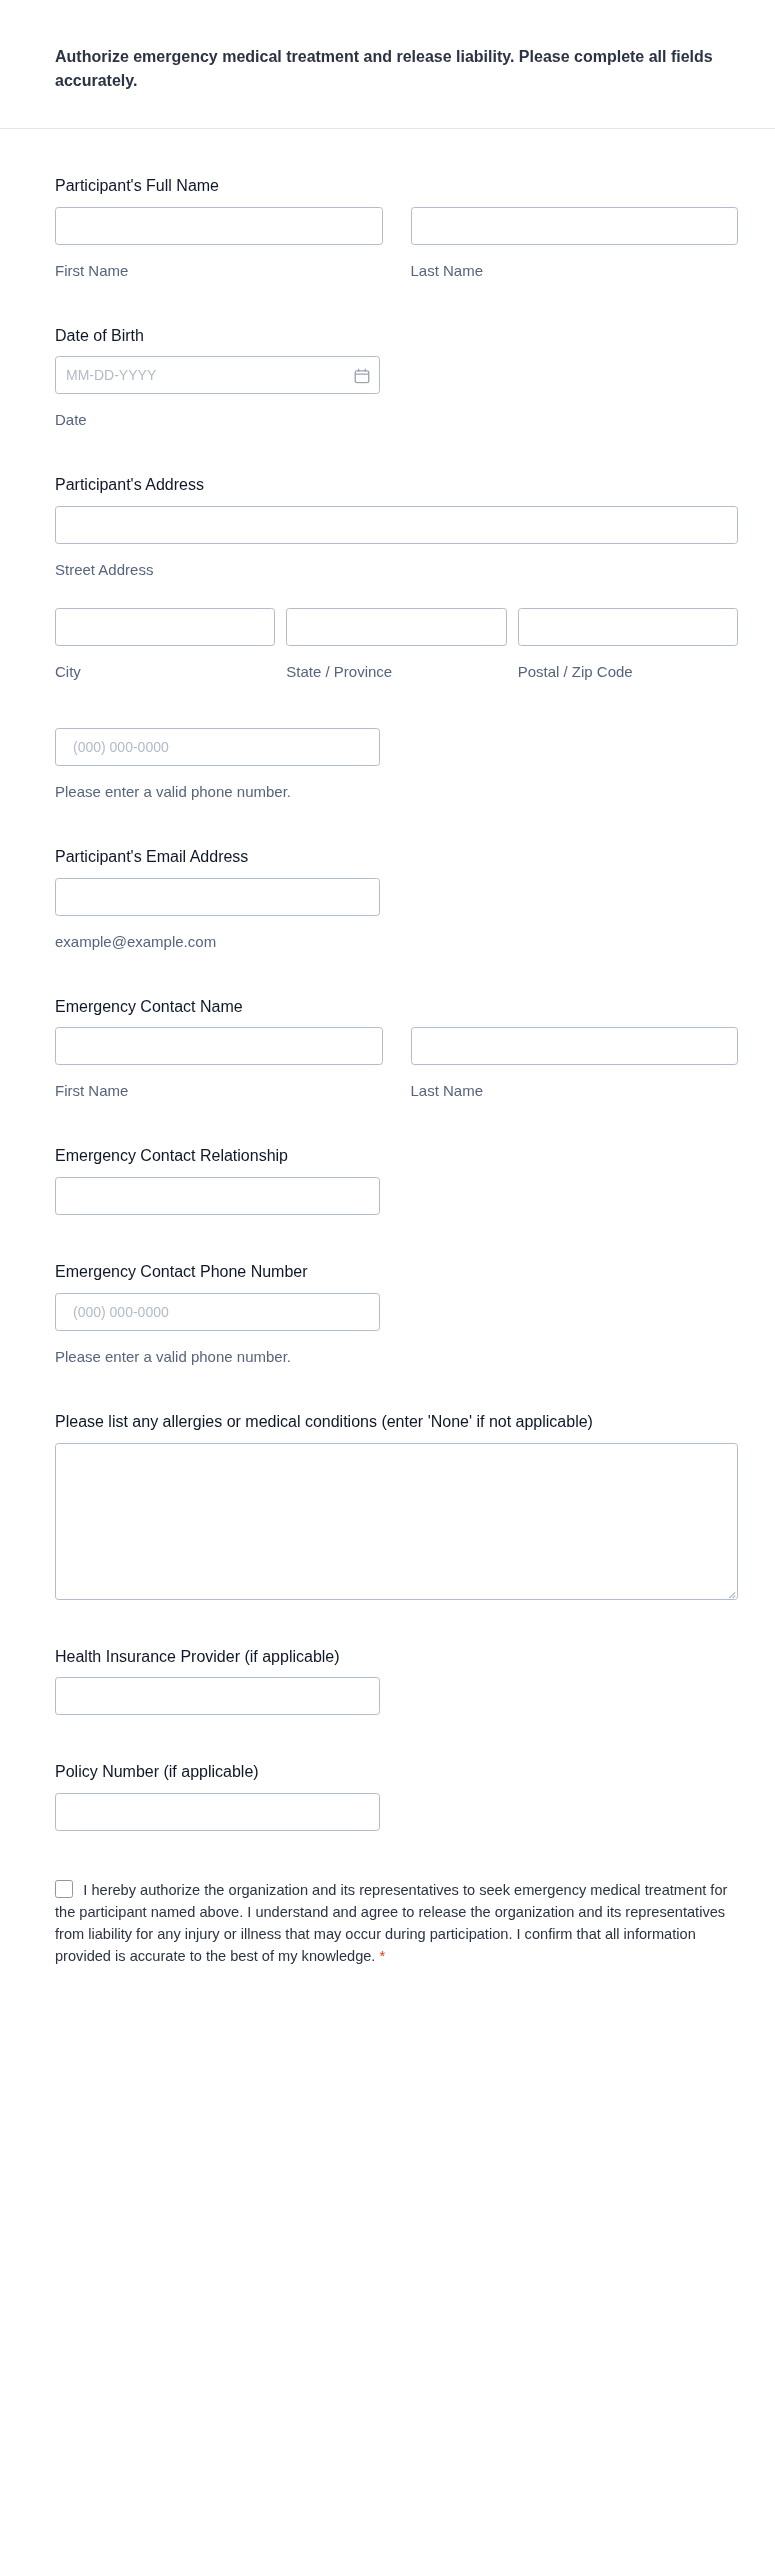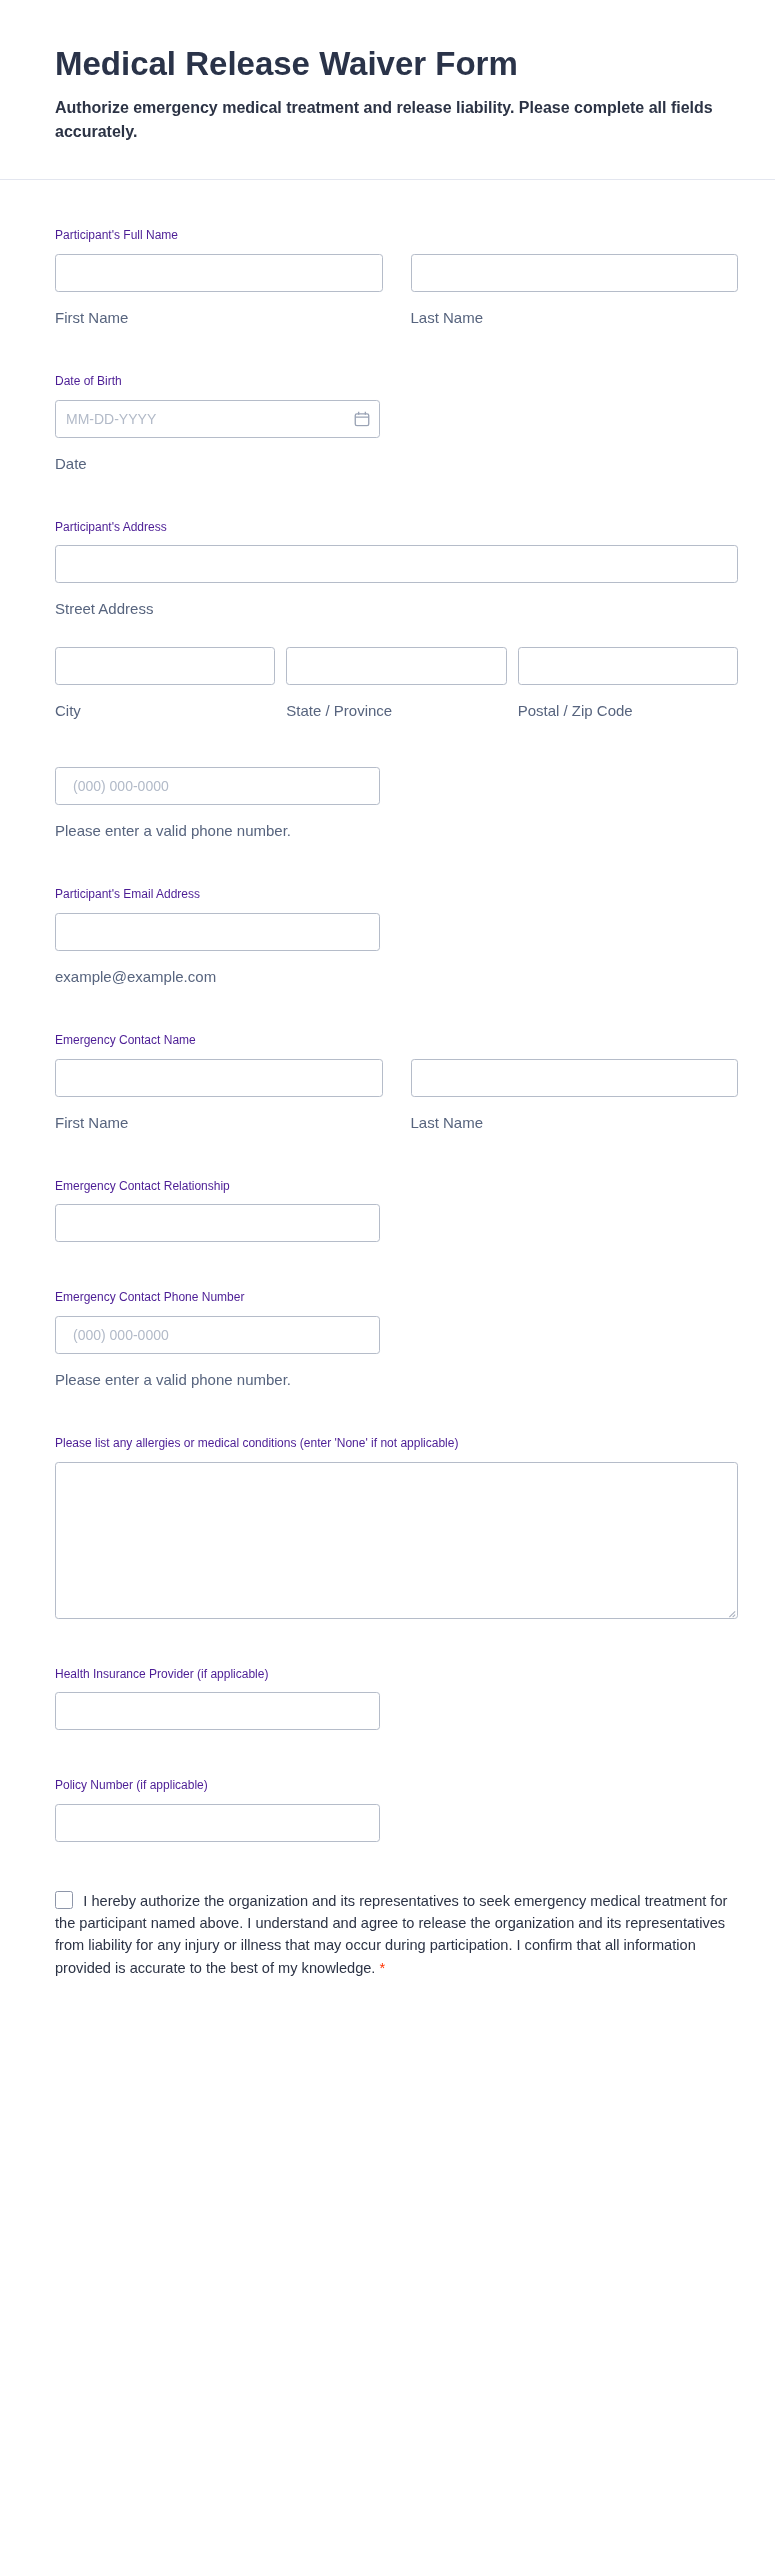--- a/index.html
+++ b/index.html
@@ -32,23 +32,23 @@
     font-weight: 700;
     color: #2c3345;
     max-width: 667px;
   }
 
   
   .form-body { padding: 48px 37px 0 55px; }
   .field { margin-bottom: 48px; }
   .field-label {
     display: block;
-    font-size: 12px;
+    font-size: 16px;
     font-weight: 500;
-    color: #4c1d95;
+    color: #0f172a;
     margin-bottom: 11.7px;
   }
   .row { display: flex; gap: 28px; }
   .col { flex: 1; min-width: 0; }
 
   .text-input {
     display: block;
     width: 100%;
     height: 38px;
     border: 0.8px solid #b5bcc9;
@@ -140,21 +140,20 @@
   .required-star { color: #ff3200; font-weight: 400; }
 
   .bottom-space { height: 433px; }
 </style>
 </head>
 <body>
 
 <div class="page">
 
   <div class="form-header">
-    <h1 class="form-title">Medical Release Waiver Form</h1>
     <p class="form-subtitle">Authorize emergency medical treatment and release liability. Please complete all fields accurately.</p>
   </div>
 
   <div class="form-body">
 
     <div class="field">
       <span class="field-label">Participant's Full Name</span>
       <div class="row">
         <div class="col">
           <input type="text" class="text-input" style="">

